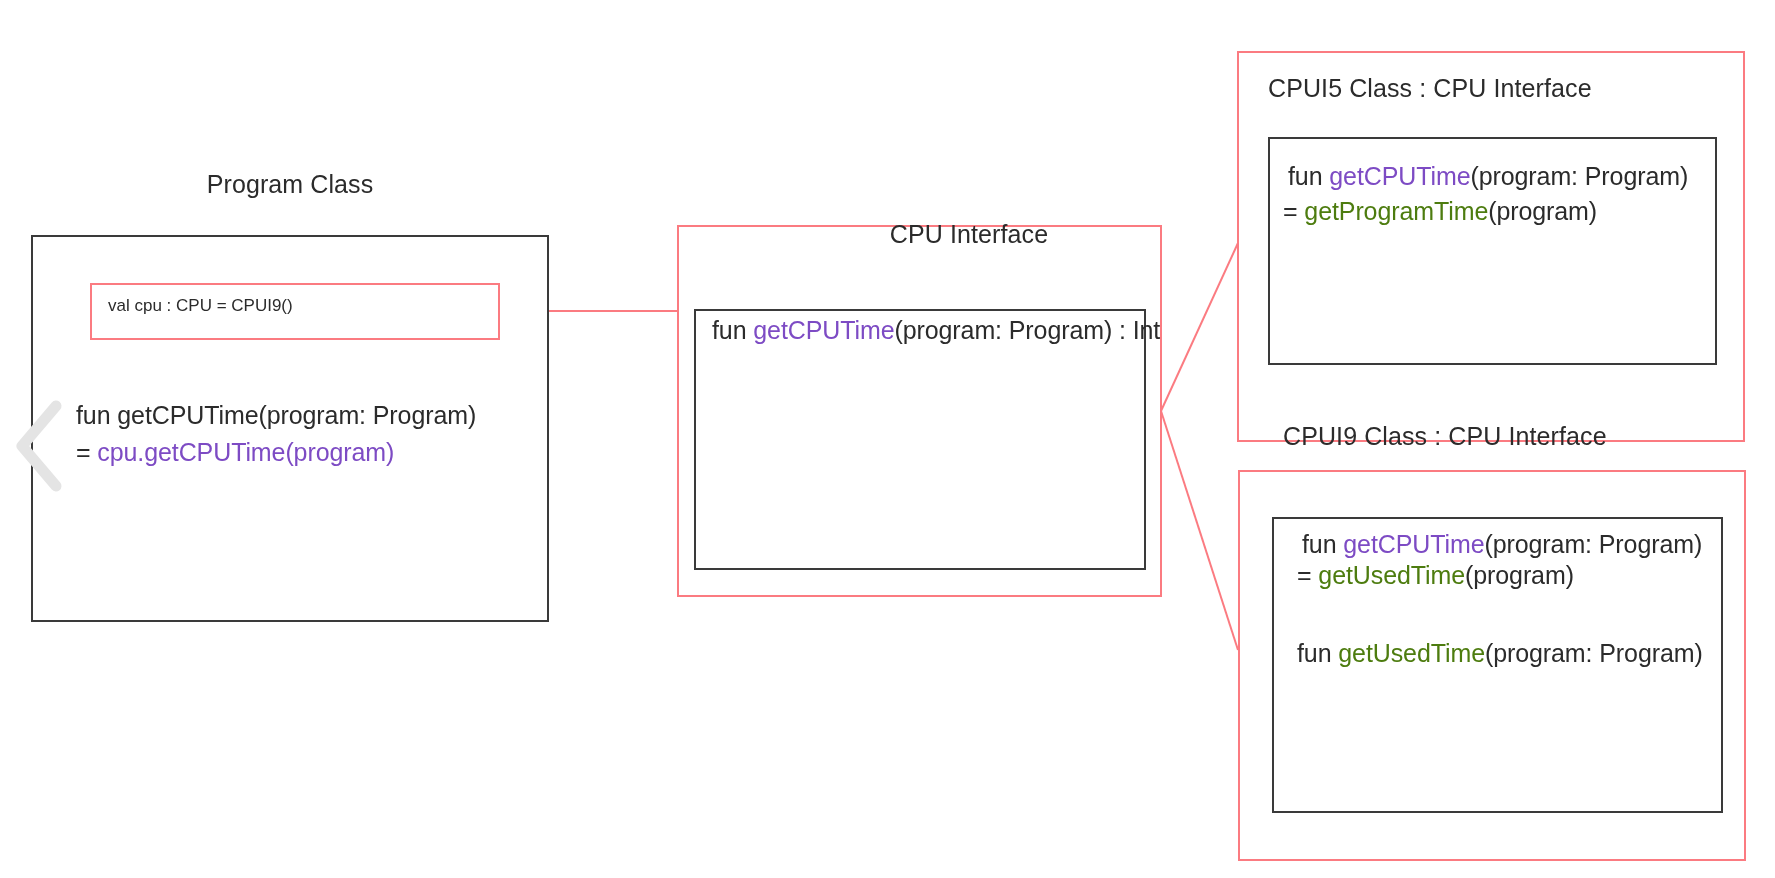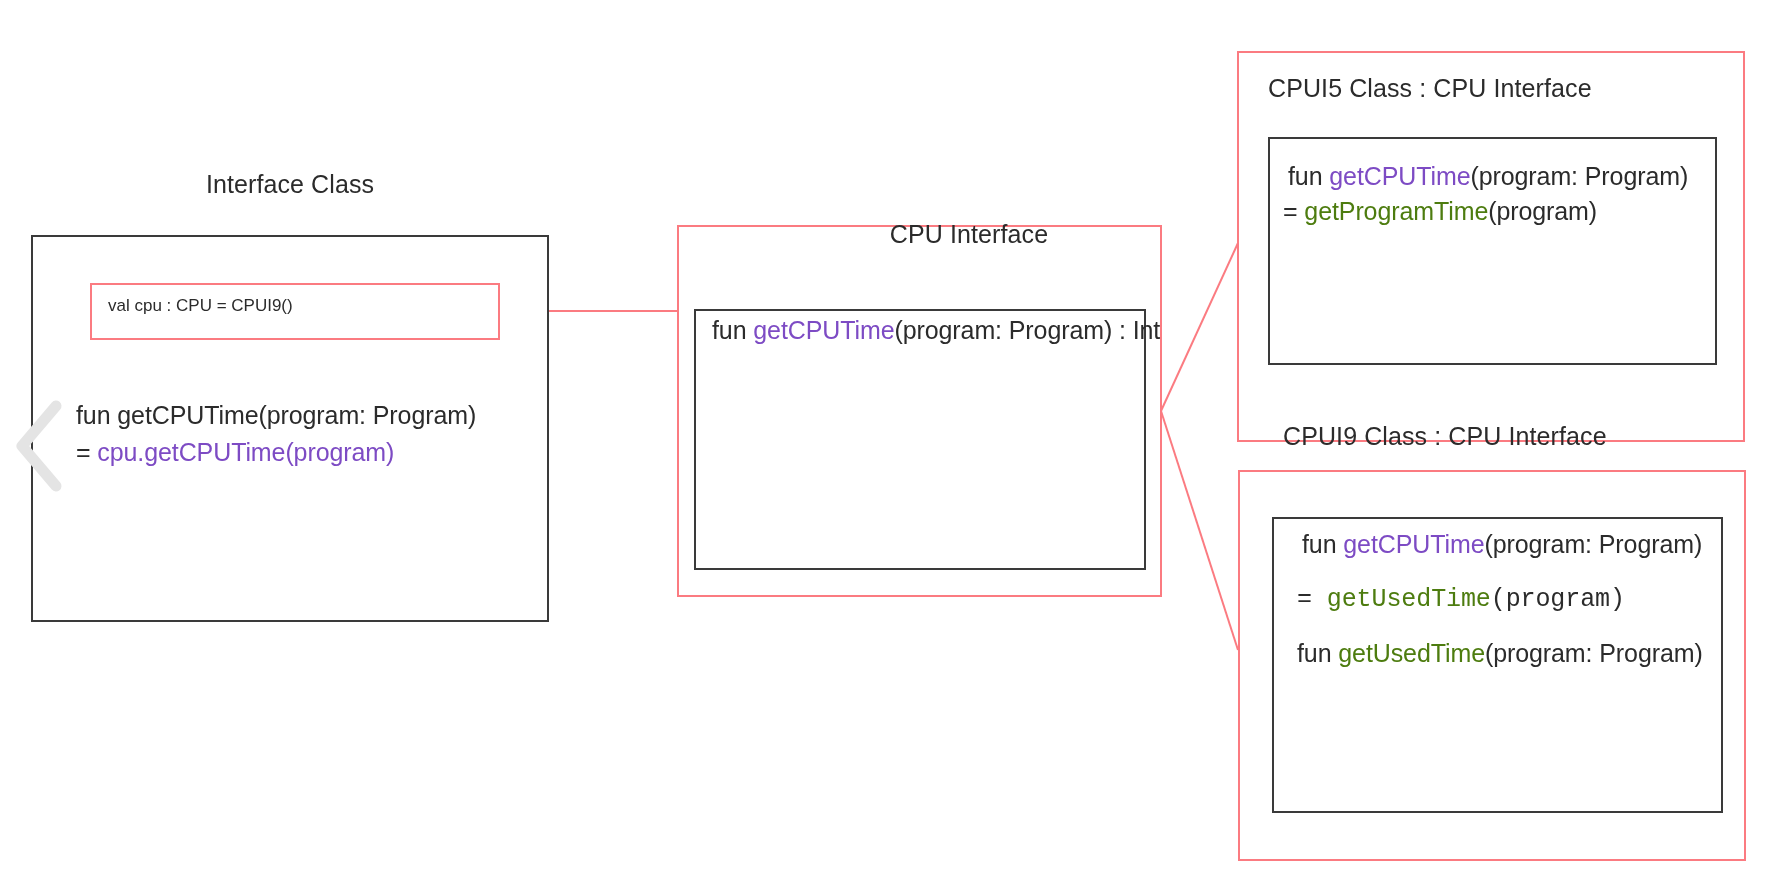--- a/index.html
+++ b/index.html
@@ -89,21 +89,21 @@
 
   <svg class="connector-svg">
 
     <line x1="500" y1="311" x2="678" y2="311" stroke="#fb7b81" stroke-width="2"></line>
 
     <line x1="1161" y1="411" x2="1238" y2="243" stroke="#fb7b81" stroke-width="2"></line>
 
     <line x1="1161" y1="411" x2="1238" y2="650" stroke="#fb7b81" stroke-width="2"></line>
   </svg>
 
-  <div class="panel-title title-center" style="left:31px; top:170px; width:518px;">Interface Class</div>
+  <div class="panel-title title-center" style="left:31px; top:170px; width:518px;">Program Class</div>
 
   <div class="box-black" style="left:31px; top:235px; width:518px; height:387px;"></div>
 
   <div class="box-red" style="left:90px; top:283px; width:410px; height:57px;"></div>
   <div class="code-line big" style="left:108px; top:296px;">val cpu : CPU = CPUI9()</div>
 
   <div class="code-line" style="left:76px; top:401px;">
     <span class="tok-dark">fun </span><span class="tok-dark">getCPUTime</span><span class="tok-dark">(program: Program)</span>
   </div>
   <div class="code-line" style="left:76px; top:438px;text-align:center;">
@@ -140,21 +140,21 @@
 
   <div class="box-red" style="left:1238px; top:470px; width:508px; height:391px;"></div>
 
   <div class="panel-title" style="left:1283px; top:422px;">CPUI9 Class : CPU Interface</div>
 
   <div class="box-black" style="left:1272px; top:517px; width:451px; height:296px;"></div>
 
   <div class="code-line" style="left:1302px; top:530px;">
     <span class="tok-dark">fun </span><span class="tok-purple">getCPUTime</span><span class="tok-dark">(program: Program)</span>
   </div>
-  <div class="code-line" style="left:1297px; top:585px;font-family:Liberation Mono, monospace;">
+  <div class="code-line" style="left:1297px; top:561px;">
     <span class="tok-dark">= </span><span class="tok-red">getUsedTime</span><span class="tok-dark">(program)</span>
   </div>
 
   <div class="code-line" style="left:1297px; top:639px;">
     <span class="tok-dark">fun </span><span class="tok-red">getUsedTime</span><span class="tok-dark">(program: Program)</span>
   </div>
 
 </div>
 
 </body></html>

